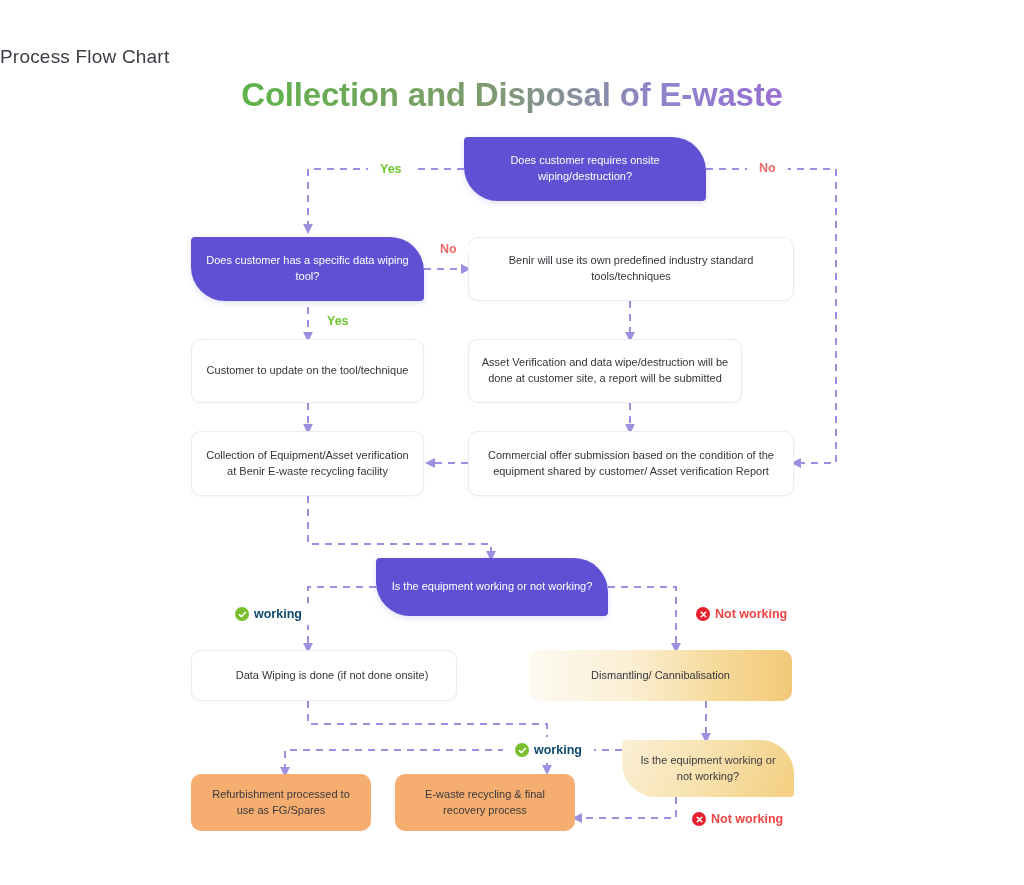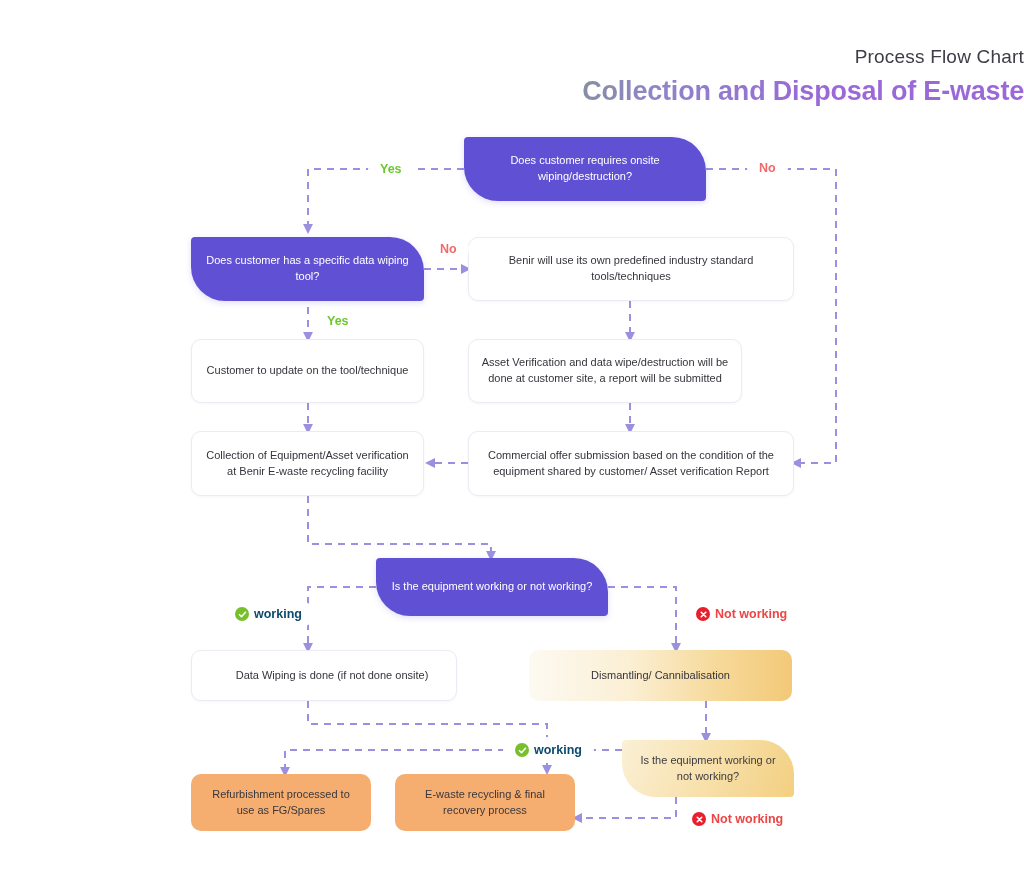--- a/index.html
+++ b/index.html
@@ -7,27 +7,27 @@
     width: 1024px; height: 885px;
     background: #ffffff;
     font-family: "Liberation Sans", sans-serif;
     overflow: hidden;
   }
   #canvas { position: relative; width: 1024px; height: 885px; }
 
   
   .subtitle {
     position: absolute; left: 0; top: 46px; width: 1024px;
-    text-align: right;
+    text-align: left;
     font-size: 19px; color: #3d3d47; letter-spacing: .2px;
   }
   .maintitle {
     position: absolute; left: 0; top: 76px; width: 1024px;
-    text-align: right;
-    font-size: 27px; font-weight: bold; letter-spacing: -.2px;
+    text-align: center;
+    font-size: 33px; font-weight: bold; letter-spacing: -.2px;
     background: linear-gradient(90deg,#5cb546 0%,#5cb546 22%,#7f9a6f 48%,#8e85c9 64%,#9a68d8 80%,#9a68d8 100%);
     -webkit-background-clip: text; background-clip: text;
     -webkit-text-fill-color: transparent; color: transparent;
   }
 
   
   #wires { position: absolute; left: 0; top: 0; width: 1024px; height: 885px; }
 
   
   .node {

